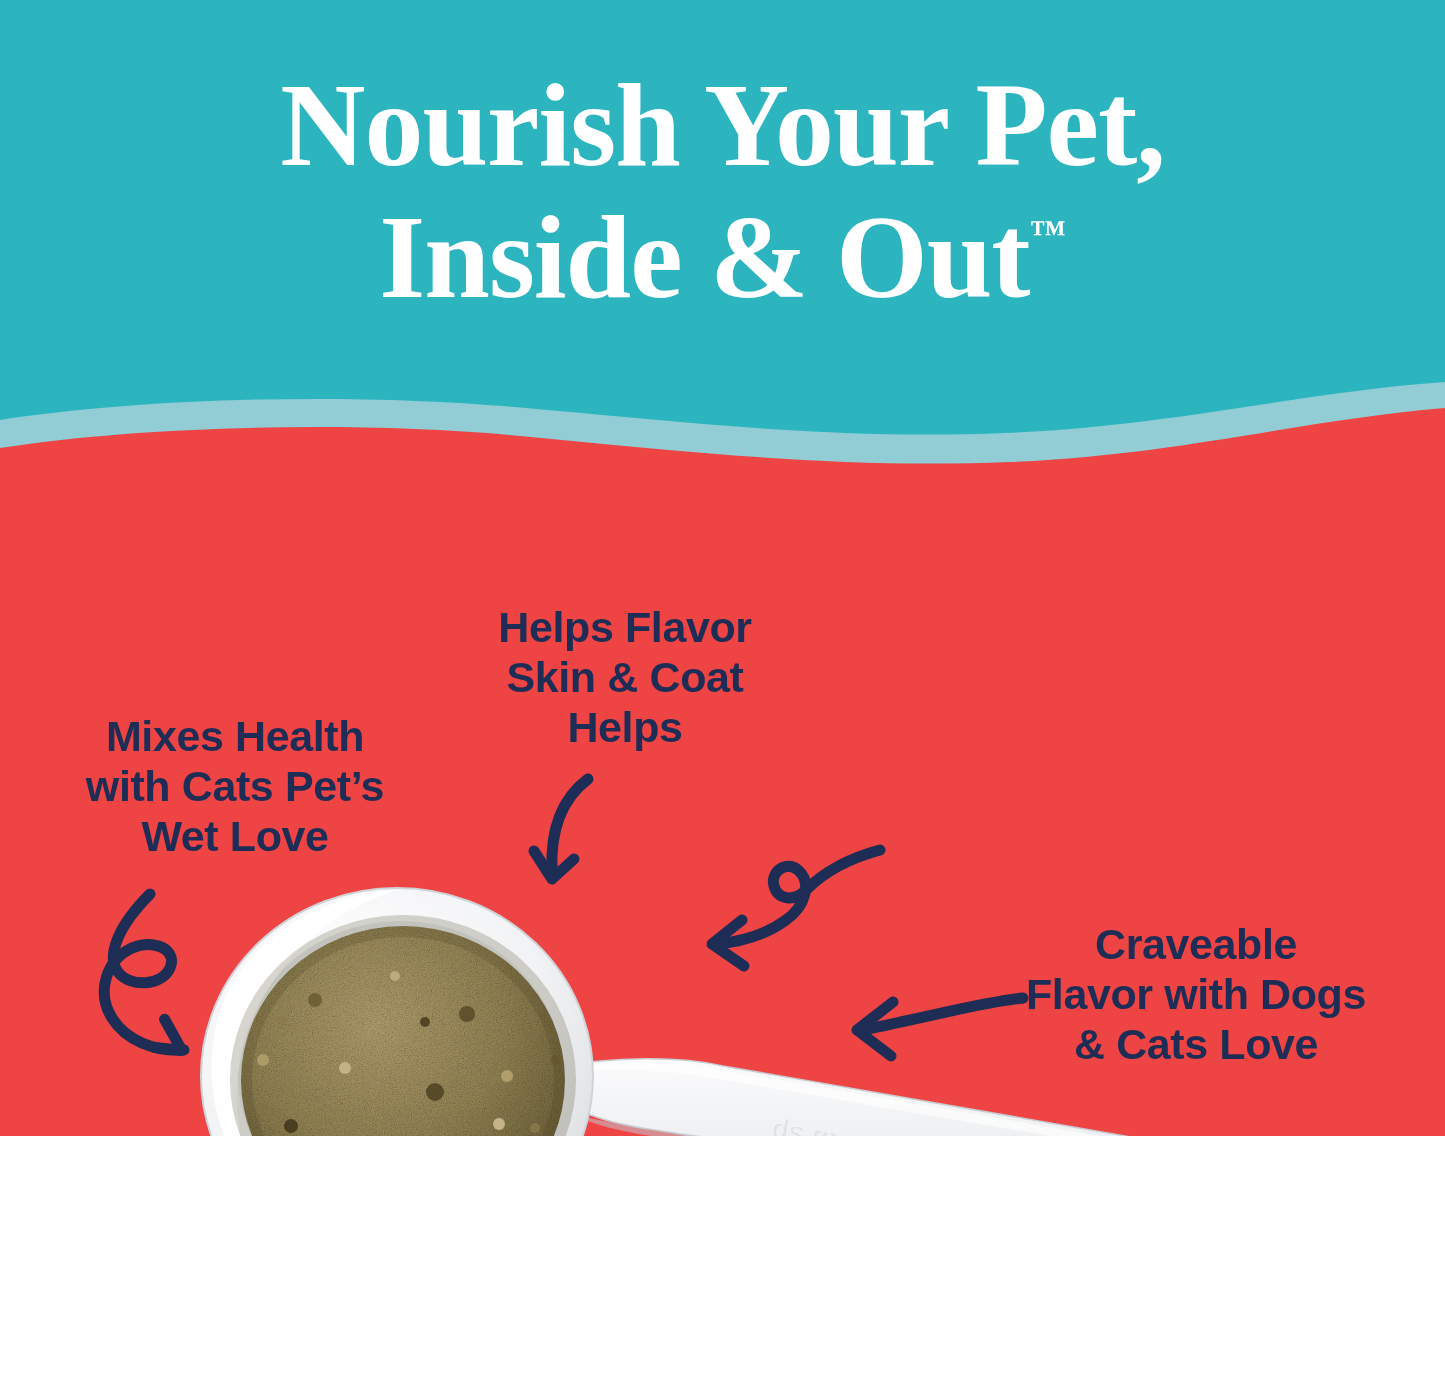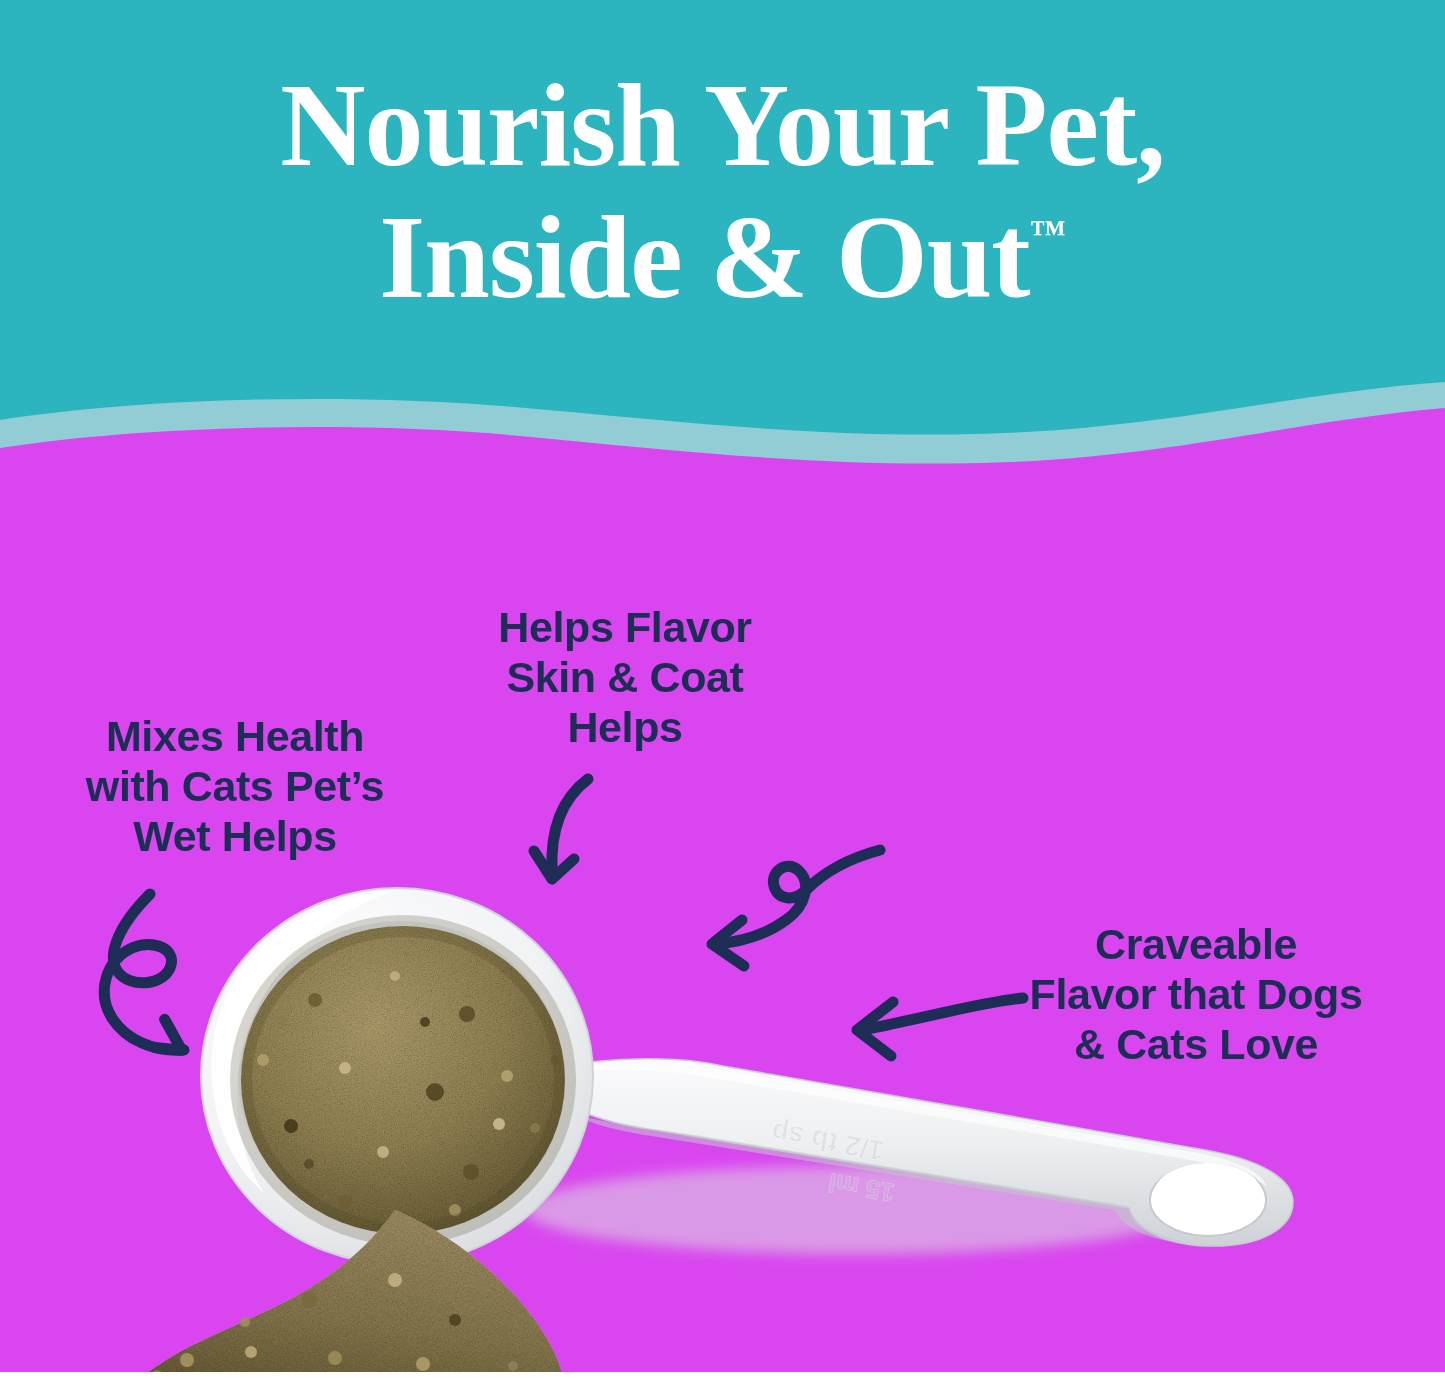--- a/index.html
+++ b/index.html
@@ -6,22 +6,22 @@
     margin: 0;
     padding: 0;
     background: #ffffff;
   }
   body {
     font-family: "Liberation Sans", sans-serif;
   }
   #stage {
     position: relative;
     width: 1445px;
-    height: 1372px;
-    background: #d946ef;
+    height: 1136px;
+    background: #ef4444;
     overflow: hidden;
   }
 
   
   #banner {
     position: absolute;
     left: 0; top: 0;
     width: 1445px;
     height: 480px;
     overflow: hidden;
@@ -251,33 +251,33 @@
           <circle cx="360" cy="440" r="6" fill="#514523"></circle>
           <circle cx="150" cy="442" r="5" fill="#9F8D5C"></circle>
         </g>
       </g>
     </svg>
   </div>
 
   <div class="callout" id="callout-mixes">
     <div>Mixes Health</div>
     <div>with Cats Pet’s</div>
-    <div>Wet Helps</div>
+    <div>Wet Love</div>
   </div>
 
   <div class="callout" id="callout-skin">
     <div>Helps Flavor</div>
     <div>Skin &amp; Coat</div>
     <div>Helps</div>
   </div>
 
 
   <div class="callout" id="callout-flavor">
     <div>Craveable</div>
-    <div>Flavor that Dogs</div>
+    <div>Flavor with Dogs</div>
     <div>&amp; Cats Love</div>
   </div>
 
   <div class="arrow" id="arrow-mixes">
     <svg viewBox="0 0 150 165">
       <path stroke-width="11" d="M62,4
                C30,36 18,66 30,82
                C42,98 74,96 82,78
                C90,60 66,48 44,58
                C18,70 8,102 24,128

